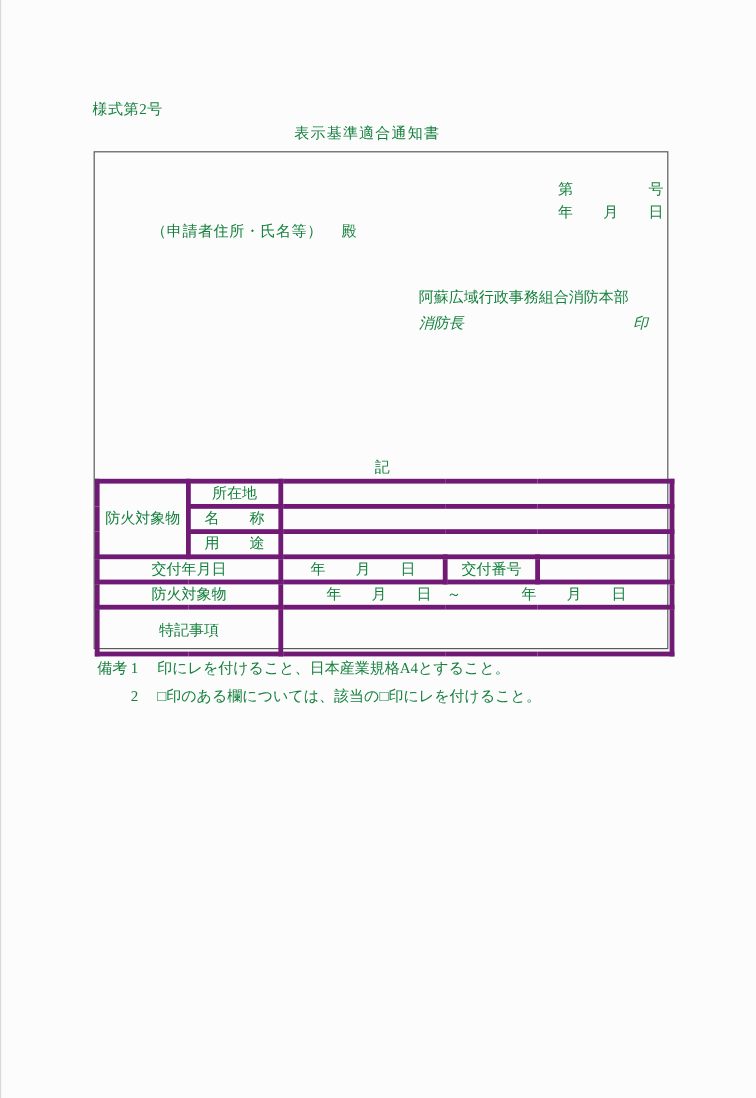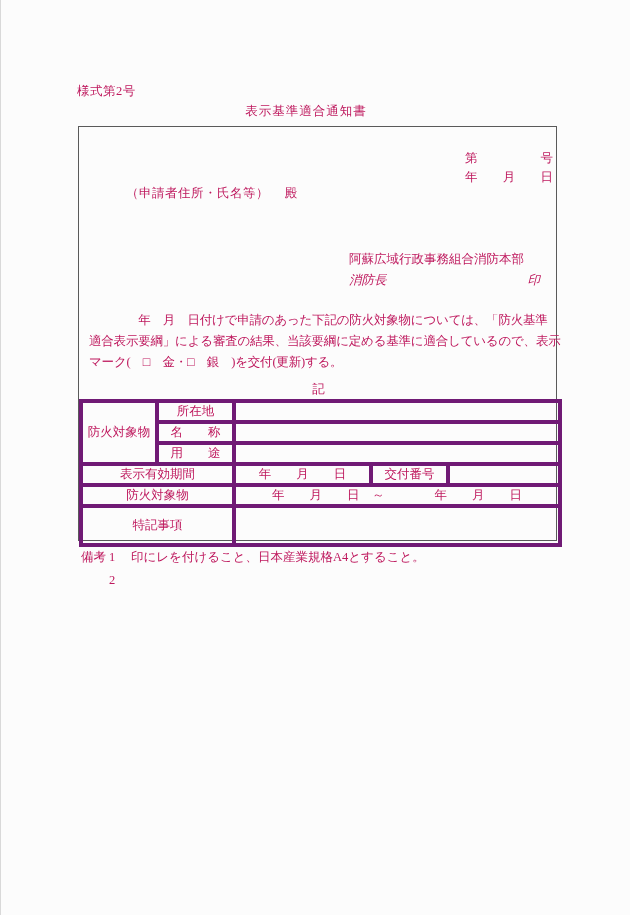--- a/index.html
+++ b/index.html
@@ -4,21 +4,21 @@
 <style>
   * { margin: 0; padding: 0; box-sizing: border-box; }
   html, body { background: #ffffff; }
   .page {
     position: relative;
     width: 630px;
     height: 915px;
     background: #fcfcfc;
     border-left: 1px solid #d9d9d9;
     font-family: "Liberation Serif", "DejaVu Serif", serif;
-    color: #be185d;
+    color: #15803d;
     font-size: 12.5px;
     overflow: hidden;
   }
   .form-no {
     position: absolute;
     left: 76px;
     top: 83px;
     letter-spacing: 0.5px;
   }
   .doc-title {
@@ -54,21 +54,21 @@
     position: absolute;
     left: 13px;
     top: 58px;
     letter-spacing: 0.5px;
     margin-left: 34px;
   }
   .addressee .tono { margin-left: 12px; }
   .issuer {
     position: absolute;
     left: 270px;
-    top: 122px;
+    top: 111px;
     width: 191px;
     line-height: 21px;
   }
   .issuer-line2 {
     display: flex;
     justify-content: space-between;
     font-style: italic;
   }
   .body-par {
     position: absolute;
@@ -148,25 +148,20 @@
     </div>
 
     <div class="issuer">
       <div>阿蘇広域行政事務組合消防本部</div>
       <div class="issuer-line2">
         <span>消防長</span>
         <span>印</span>
       </div>
     </div>
 
-    <div class="body-par">
-      <div class="bline">　　　　年　月　日付けで申請のあった下記の防火対象物については、「防火基準</div>
-      <div class="bline">適合表示要綱」による審査の結果、当該要綱に定める基準に適合しているので、表示</div>
-      <div class="bline">マーク(　□　金・□　銀　)を交付(更新)する。</div>
-    </div>
 
     <div class="ki">記</div>
 
     <table class="detail-table">
       <colgroup>
         <col style="width:76px">
         <col style="width:77px">
         <col style="width:137px">
         <col style="width:77px">
         <col style="width:112px">
@@ -179,21 +174,21 @@
       </tr>
       <tr class="r2">
         <td>名　　称</td>
         <td colspan="3"></td>
       </tr>
       <tr class="r3">
         <td>用　　途</td>
         <td colspan="3"></td>
       </tr>
       <tr class="r4">
-        <td colspan="2">表示有効期間</td>
+        <td colspan="2">交付年月日</td>
         <td>年　　月　　日</td>
         <td>交付番号</td>
         <td></td>
       </tr>
       <tr class="r5">
         <td colspan="2">防火対象物</td>
         <td colspan="3">年　　月　　日　～　　　　年　　月　　日</td>
       </tr>
       <tr class="r6">
         <td colspan="2">特記事項</td>
@@ -206,16 +201,17 @@
 
   <div class="remarks">
     <div class="remark-row">
       <span class="remark-label">備考</span>
       <span class="remark-num">1</span>
       <span>印にレを付けること、日本産業規格A4とすること。</span>
     </div>
     <div class="remark-row">
       <span class="remark-label"></span>
       <span class="remark-num">2</span>
+      <span>□印のある欄については、該当の□印にレを付けること。</span>
     </div>
   </div>
 
 </div>
 
 </body></html>

